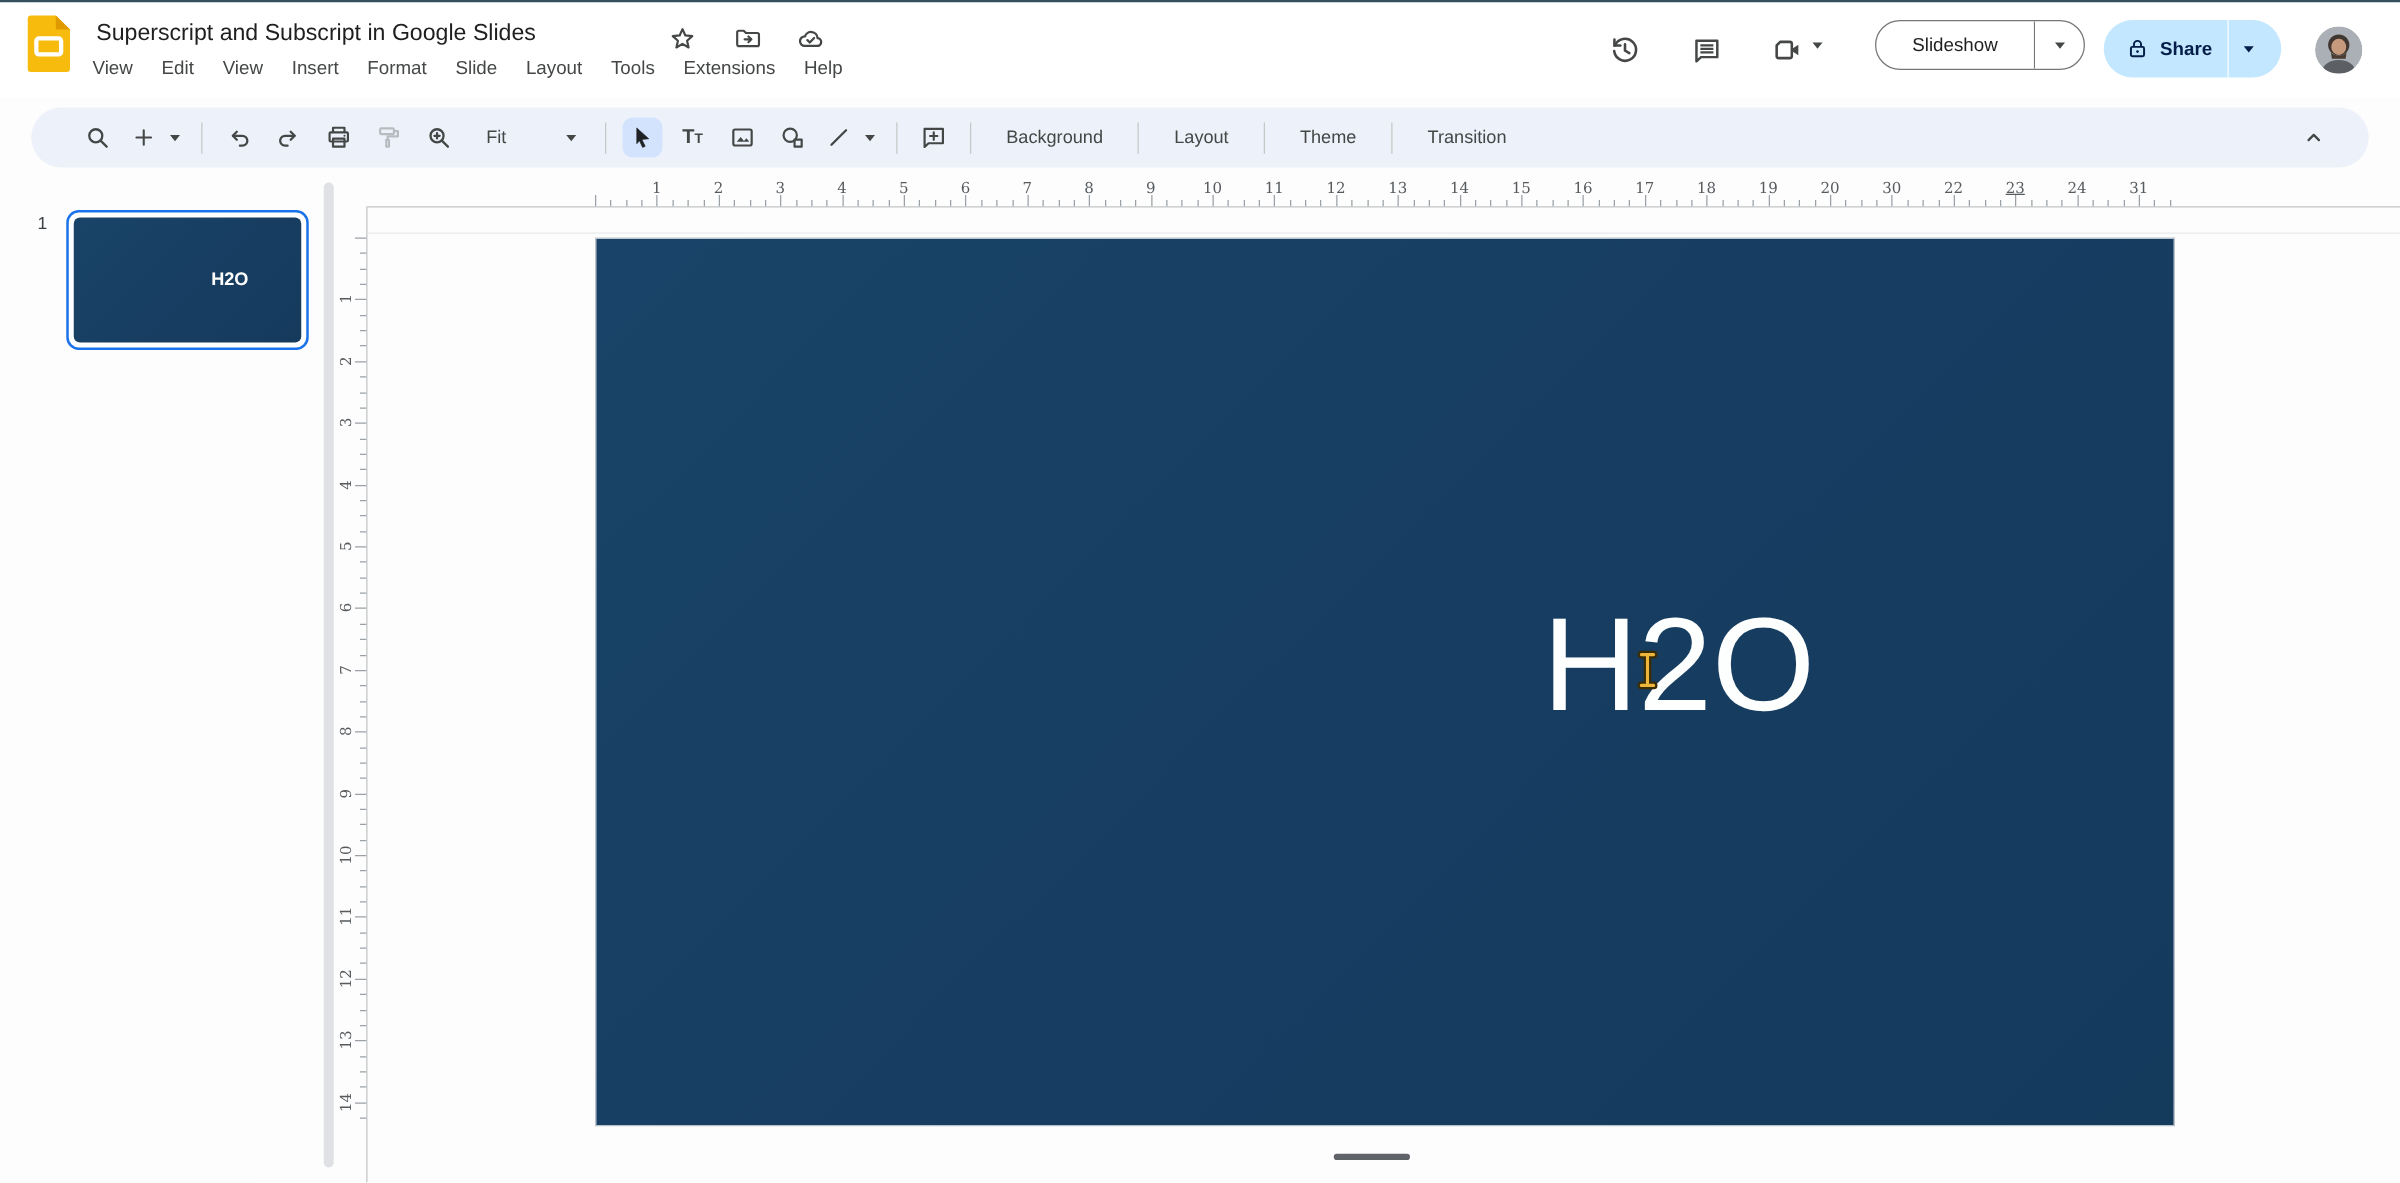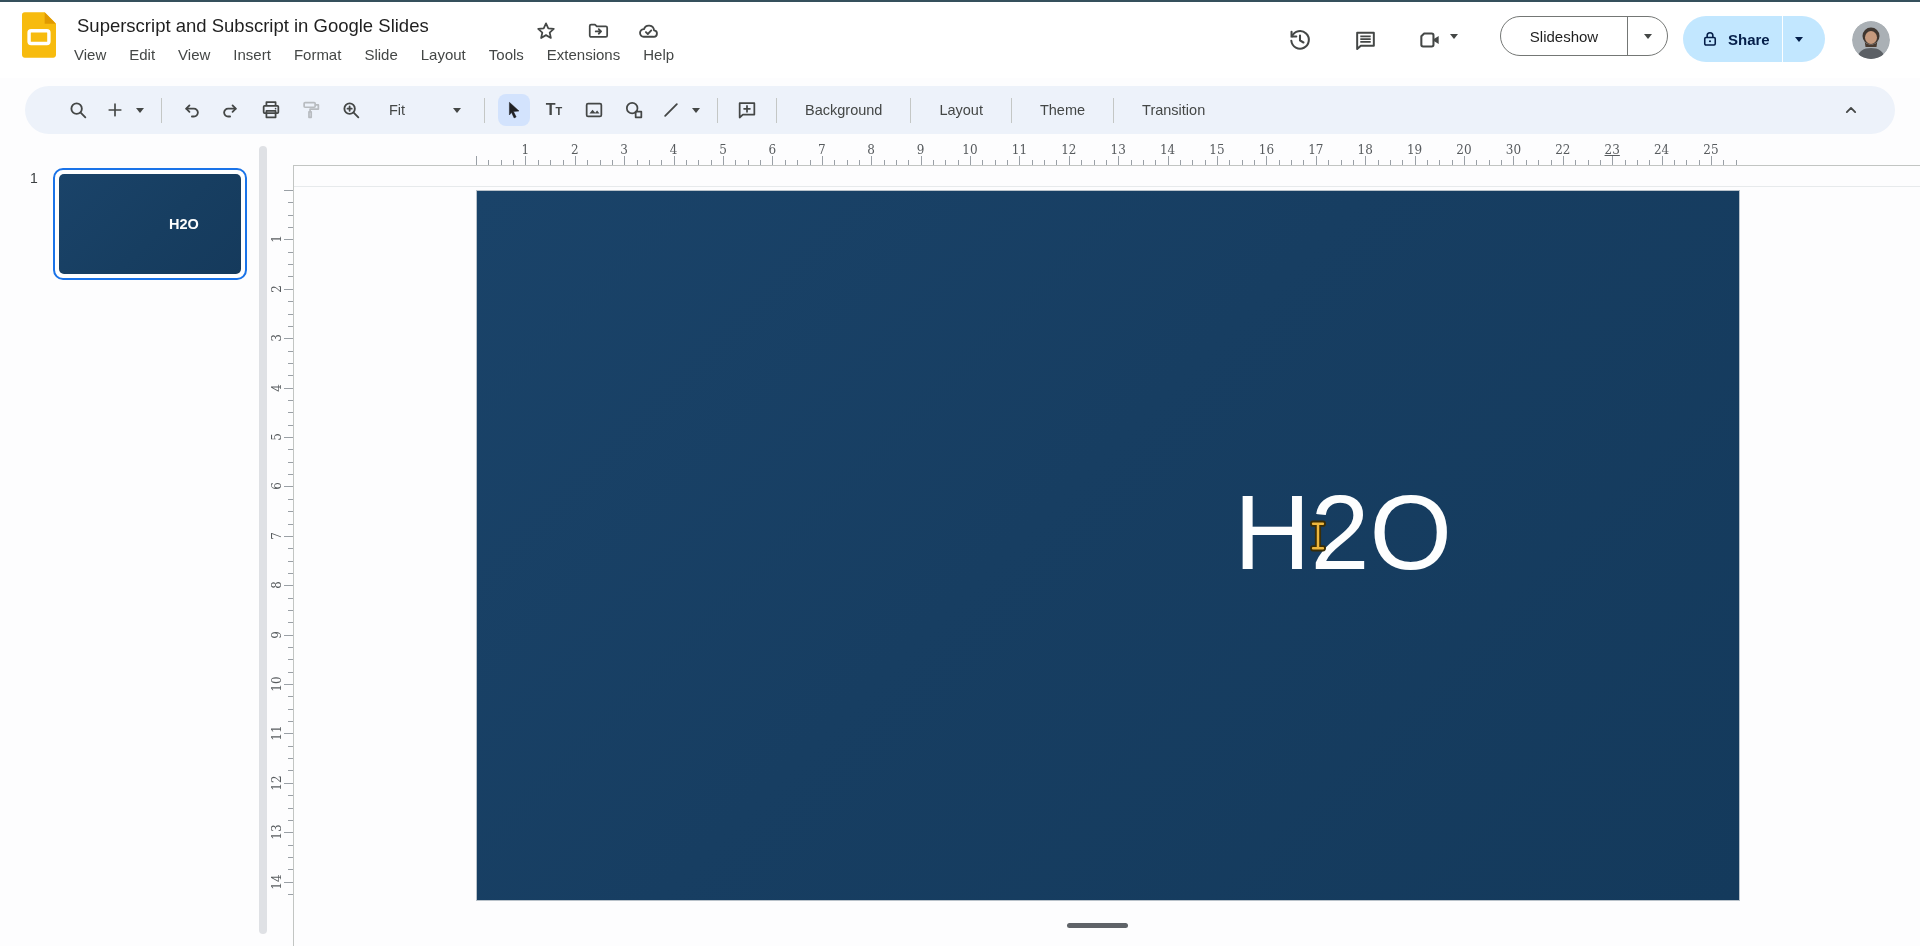--- a/index.html
+++ b/index.html
@@ -425,21 +425,21 @@
       <div class="rnum" style="left: 1217px; top: 143px;">15</div>
       <div class="rnum" style="left: 1266.4px; top: 143px;">16</div>
       <div class="rnum" style="left: 1315.8px; top: 143px;">17</div>
       <div class="rnum" style="left: 1365.2px; top: 143px;">18</div>
       <div class="rnum" style="left: 1414.6px; top: 143px;">19</div>
       <div class="rnum" style="left: 1464px; top: 143px;">20</div>
       <div class="rnum" style="left: 1513.4px; top: 143px;">30</div>
       <div class="rnum" style="left: 1562.8px; top: 143px; text-align: right;">22</div>
       <div class="rnum" style="left: 1612.2px; top: 143px; text-decoration: underline;">23</div>
       <div class="rnum" style="left: 1661.6px; top: 143px;">24</div>
-      <div class="rnum" style="left: 1711px; top: 143px;">25</div>
+      <div class="rnum" style="left: 1711px; top: 143px;">31</div>
       <div class="vtick" style="top: 190px; left: 284px; width: 9px; position: absolute;"></div>
       <div class="vtick" style="top: 202.3px; left: 287.5px; width: 5.5px; position: absolute;"></div>
       <div class="vtick" style="top: 214.7px; left: 287.5px; width: 5.5px; position: absolute;"></div>
       <div class="vtick" style="top: 227.1px; left: 287.5px; width: 5.5px; position: absolute;"></div>
       <div class="vtick" style="top: 239.4px; left: 284px; width: 9px; position: absolute;"></div>
       <div class="vtick" style="top: 251.8px; left: 287.5px; width: 5.5px; position: absolute;"></div>
       <div class="vtick" style="top: 264.1px; left: 287.5px; width: 5.5px; position: absolute;"></div>
       <div class="vtick" style="top: 276.4px; left: 287.5px; width: 5.5px; position: absolute;"></div>
       <div class="vtick" style="top: 288.8px; left: 284px; width: 9px; position: absolute;"></div>
       <div class="vtick" style="top: 301.1px; left: 287.5px; width: 5.5px; position: absolute;"></div>

